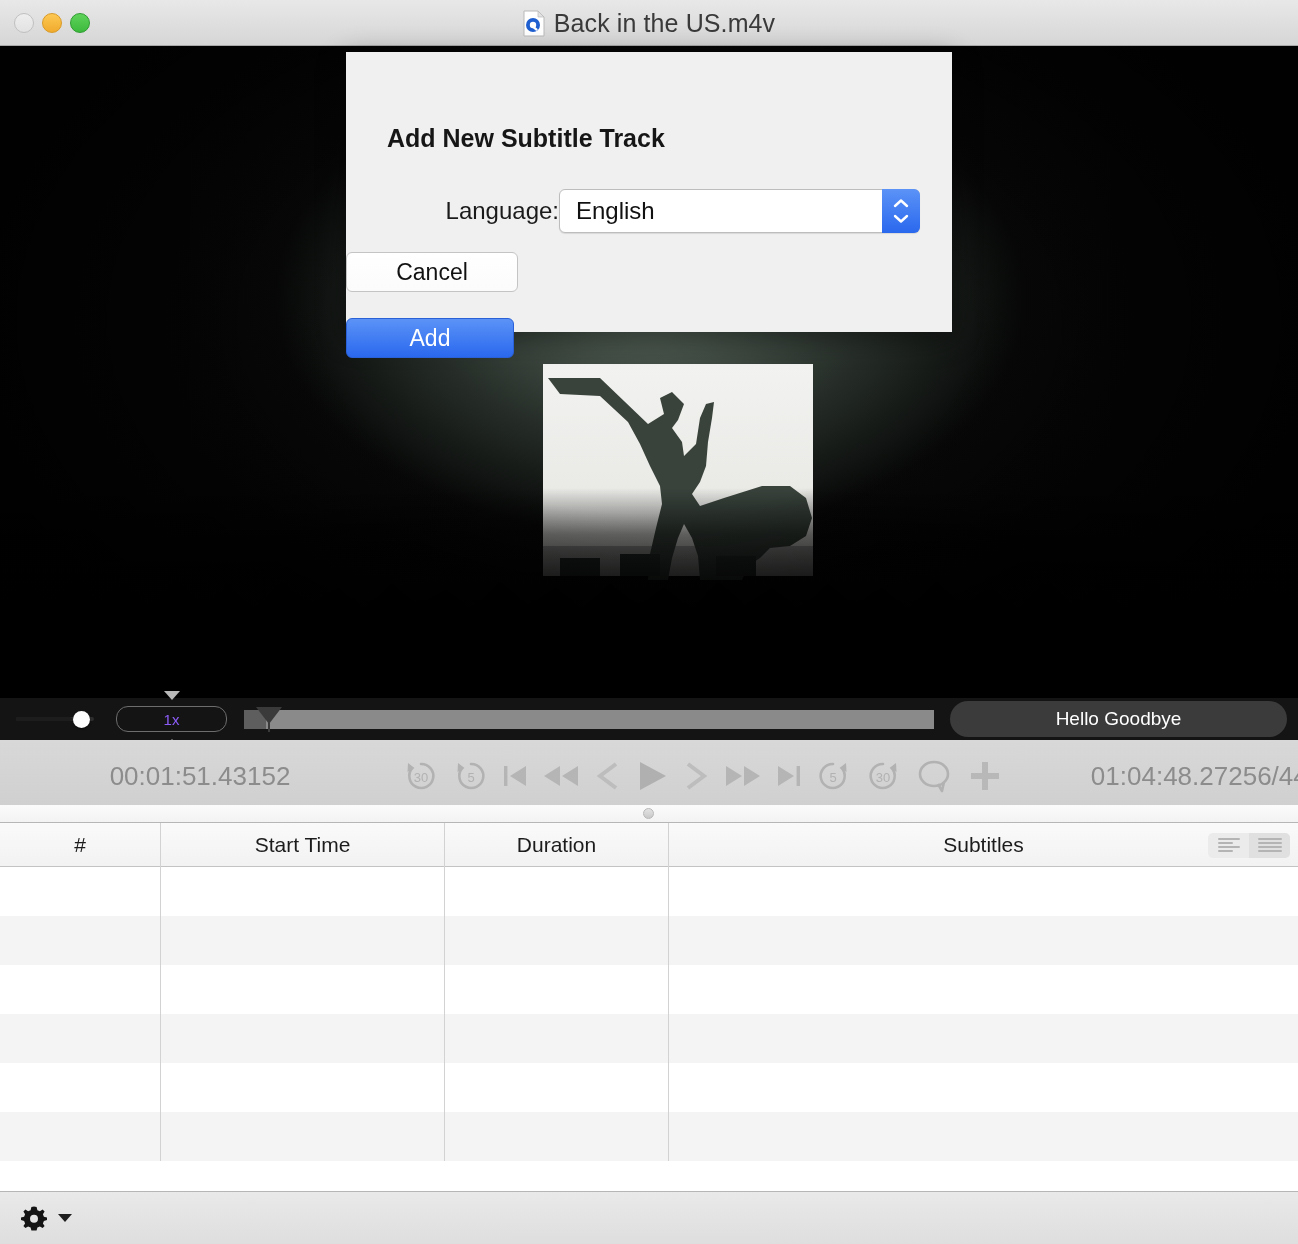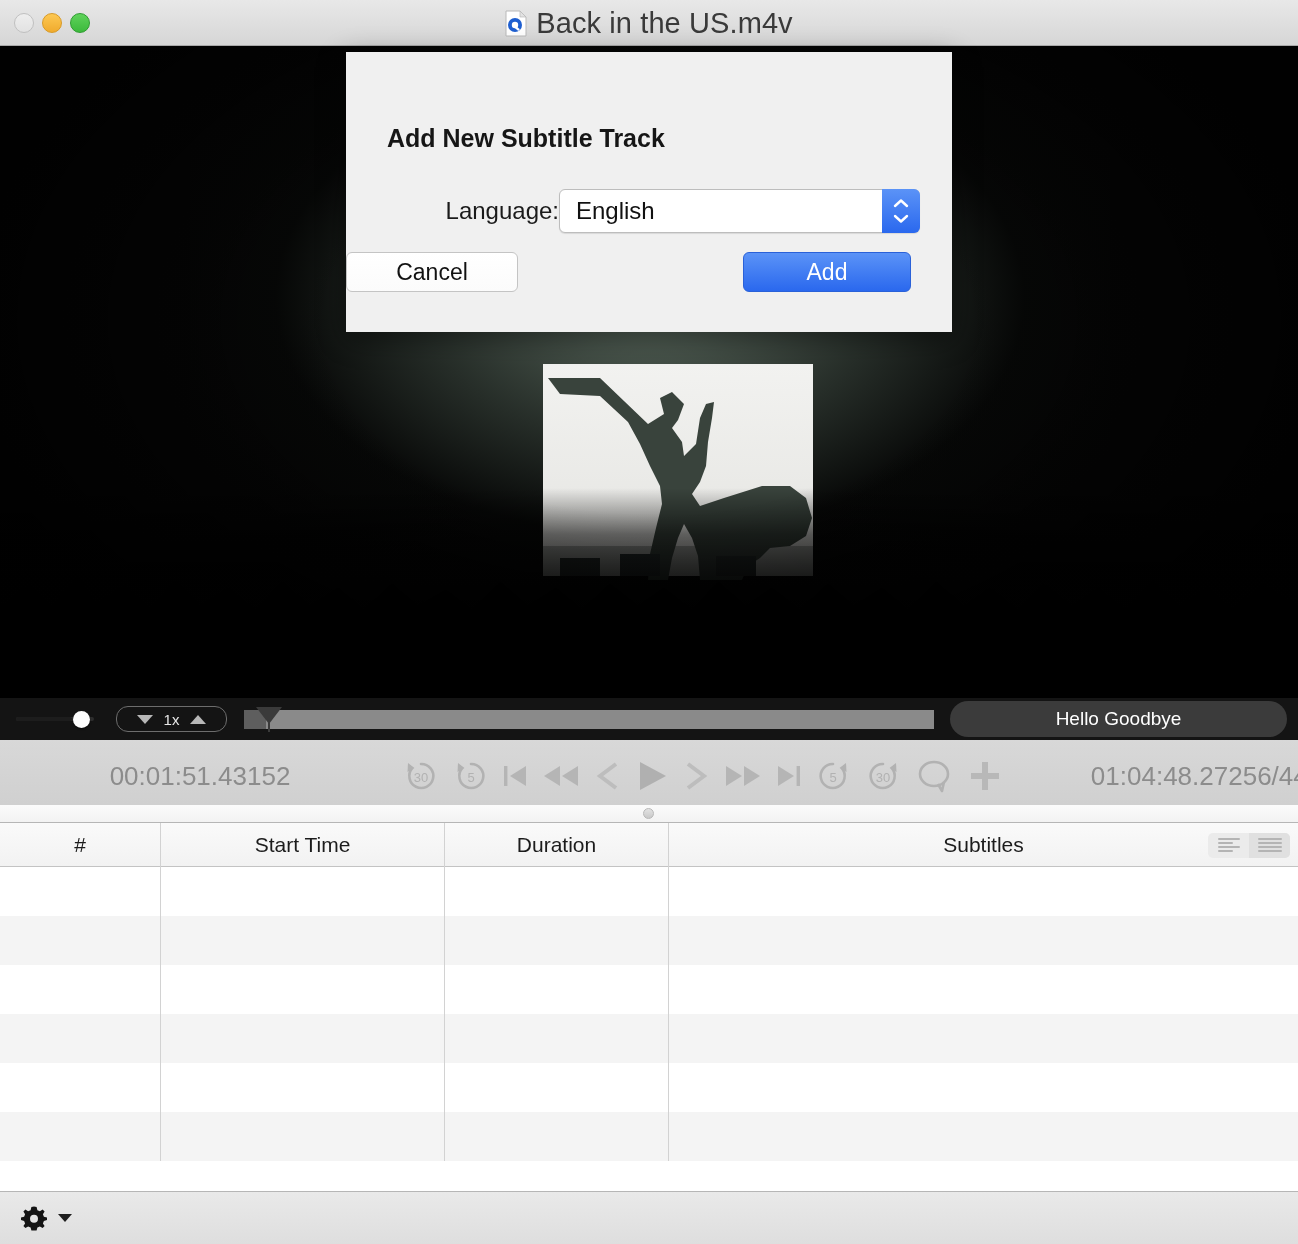--- a/index.html
+++ b/index.html
@@ -63,21 +63,21 @@
     justify-content: center;
     gap: 9px;
     pointer-events: none;
   }
   .doc-icon {
     width: 22px; height: 27px;
     position: relative;
     flex: none;
   }
   .title-text {
-    font-size: 29px;
+    font-size: 25px;
     color: #3a3a3a;
     letter-spacing: 0.1px;
   }
 
   
   .video {
     position: absolute;
     left: 0; top: 46px;
     width: 1298px; height: 652px;
     background: #050505;
@@ -146,22 +146,23 @@
   }
   .speed-pill {
     margin-left: 22px;
     width: 109px; height: 24px;
     border: 1px solid #6d6d6d;
     border-radius: 12px;
     display: flex;
     align-items: center;
     justify-content: center;
     gap: 11px;
-    color: #e5e5e5;
+    color: #8b5cf6;
     font-size: 15px;
+    flex-direction: column;
   }
   .tri-d, .tri-u {
     width: 0; height: 0;
     border-left: 8px solid transparent;
     border-right: 8px solid transparent;
   }
   .tri-d { border-top: 9px solid #b8b8b8; }
   .tri-u { border-bottom: 9px solid #b8b8b8; }
   .timeline {
     position: relative;
@@ -388,24 +389,25 @@
     flex-direction: column;
     align-items: center;
     justify-content: center;
     gap: 4px;
   }
   .btn-row {
     position: absolute;
     left: 0; top: 200px;
     width: 606px;
     display: flex;
-    justify-content: space-between;
+    justify-content: center;
     gap: 26px;
     padding-right: 41px;
     box-sizing: border-box;
+    flex-direction: column;
   }
   .btn {
     height: 40px;
     border-radius: 6px;
     display: flex;
     align-items: center;
     justify-content: center;
     font-size: 23px;
     box-sizing: border-box;
   }

